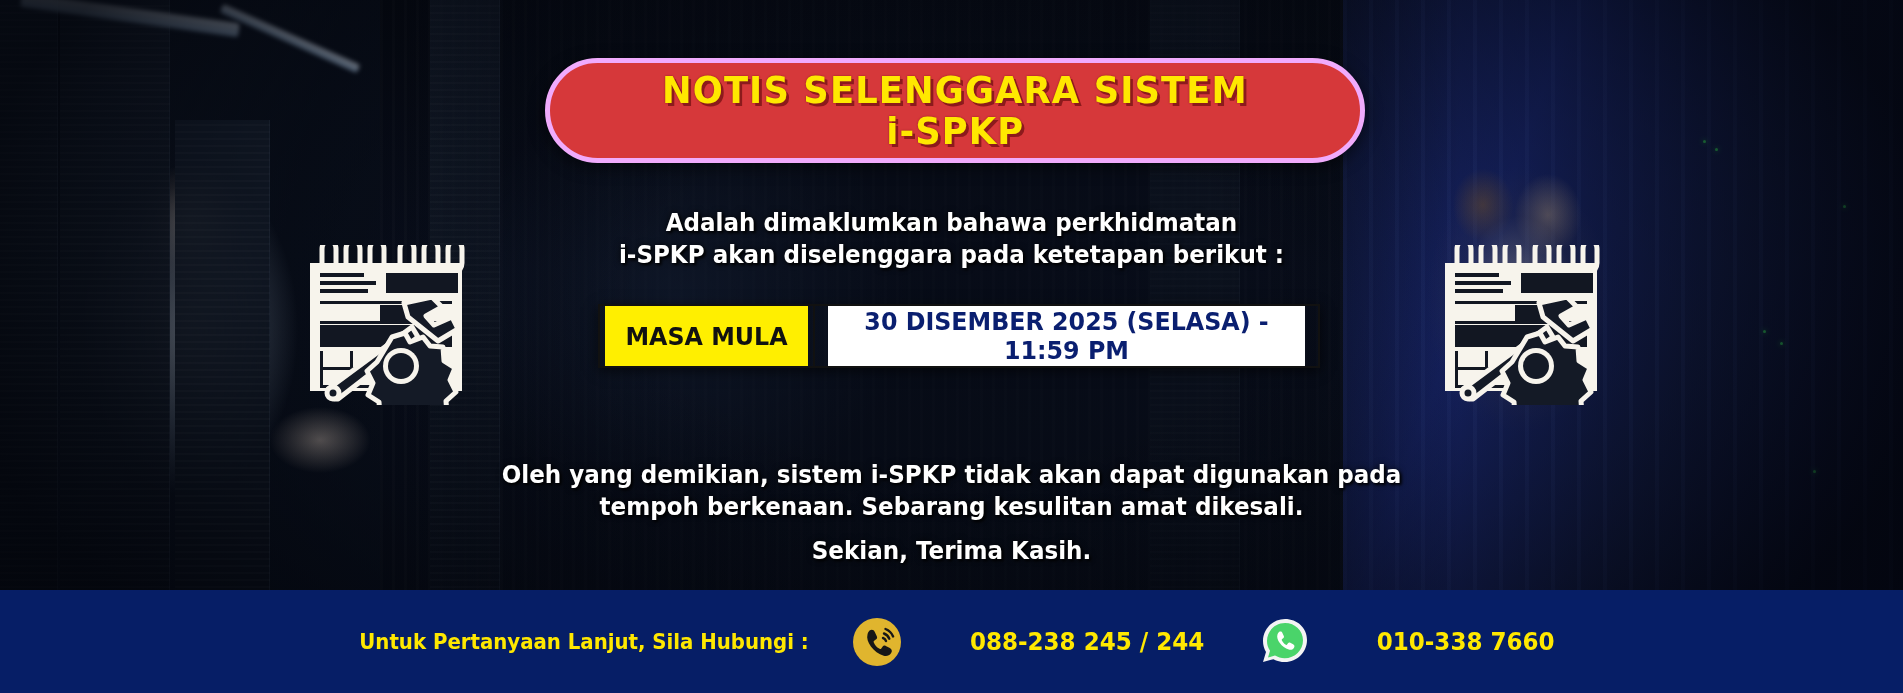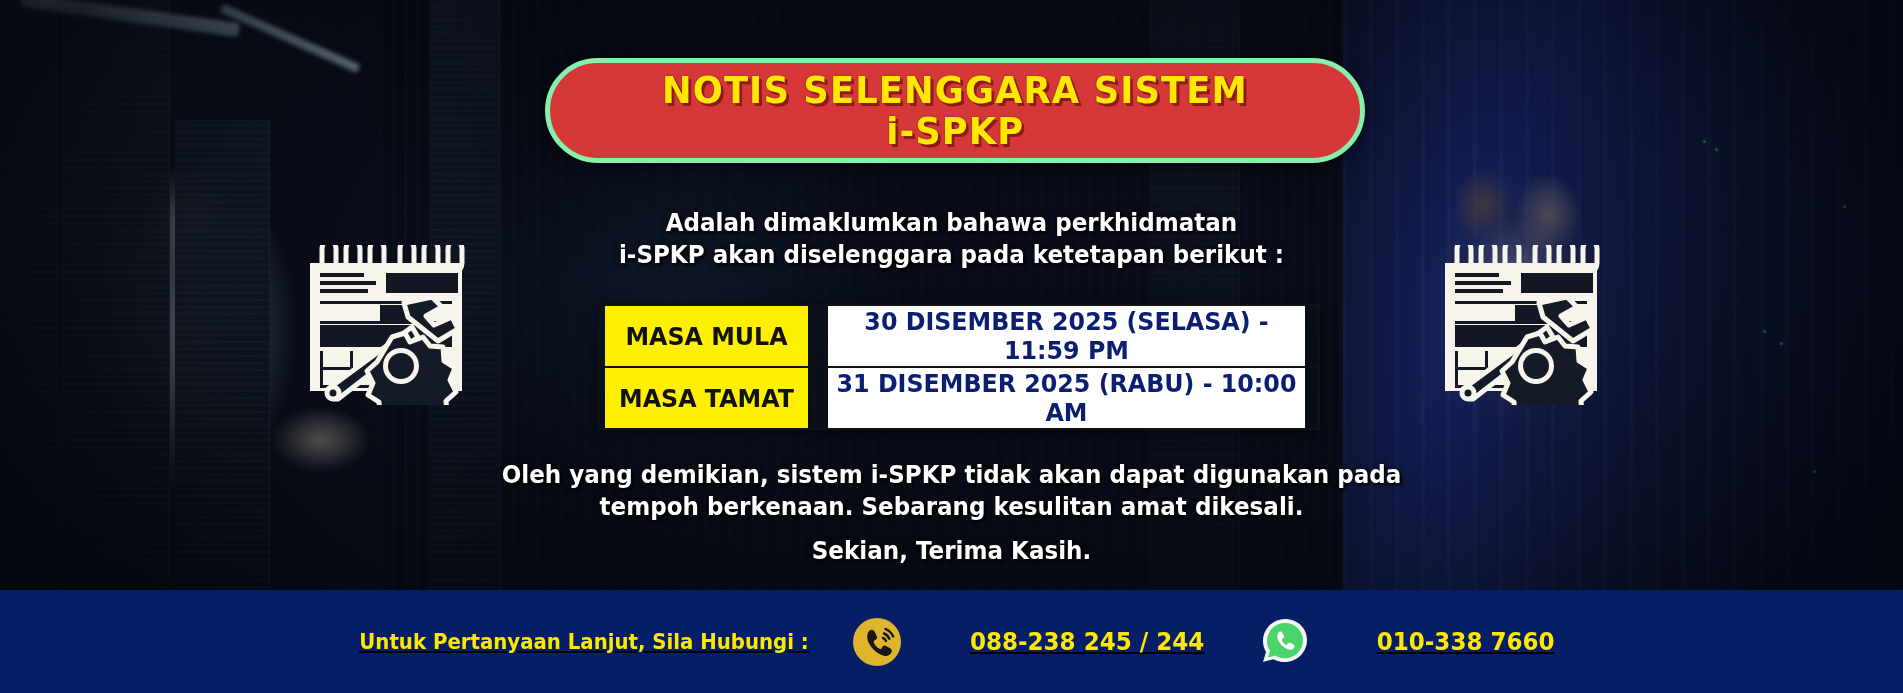--- a/index.html
+++ b/index.html
@@ -69,21 +69,21 @@
 
   
   .maint-icon { position:absolute; width:172px; height:160px; }
   .maint-icon.left  { left:300px; top:245px; }
   .maint-icon.right { left:1435px; top:245px; }
 
   
   .title-pill {
     position:absolute; left:545px; top:58px; width:820px; height:105px;
     background:#d6383a;
-    border:5px solid #86efac;
+    border:5px solid #f0abfc;
     border-radius:70px;
     display:flex; flex-direction:column;
     align-items:center; justify-content:center;
     box-shadow:0 4px 16px rgba(0,0,0,.55);
   }
   .title-line {
     color:#ffe800;
     font-family:"DejaVu Sans", sans-serif;
     font-weight:bold;
     font-size:38px;
@@ -146,21 +146,21 @@
     text-shadow:2px 2px 3px rgba(0,0,0,.95), 0 0 6px rgba(0,0,0,.8);
     transform:scaleX(.96);
   }
 
   
   .footer {
     position:absolute; left:0; bottom:0; width:1903px; height:103px;
     background:#061e66;
     display:flex; align-items:center; justify-content:center;
   }
-  .footer-inner { display:flex; align-items:center;text-decoration:underline; }
+  .footer-inner { display:flex; align-items:center; }
   .footer-label {
     color:#ffe800;
     font-family:"DejaVu Sans", sans-serif;
     font-weight:bold; font-size:21px;
     transform:scaleX(.94);
     margin-right:28px;
     white-space:nowrap;
   }
   .contact { display:flex; align-items:center; margin-right:50px;gap:44px; }
   .contact:last-child { margin-right:0;justify-content:flex-end; }
@@ -288,24 +288,20 @@
     <div>Adalah dimaklumkan bahawa perkhidmatan</div>
     <div>i-SPKP akan diselenggara pada ketetapan berikut :</div>
   </div>
 
   <table class="sched">
     <tbody>
       <tr>
         <td class="lbl">MASA MULA</td>
         <td class="val">30 DISEMBER  2025 (SELASA) - 11:59 PM</td>
       </tr>
-      <tr>
-        <td class="lbl">MASA TAMAT</td>
-        <td class="val">31 DISEMBER 2025 (RABU) - 10:00 AM</td>
-      </tr>
     </tbody>
   </table>
 
   <div class="outro">
     <div>Oleh yang demikian, sistem i-SPKP tidak akan dapat digunakan pada</div>
     <div>tempoh berkenaan. Sebarang kesulitan amat dikesali.</div>
   </div>
   <div class="thanks">Sekian, Terima Kasih.</div>
 
   <div class="footer">

